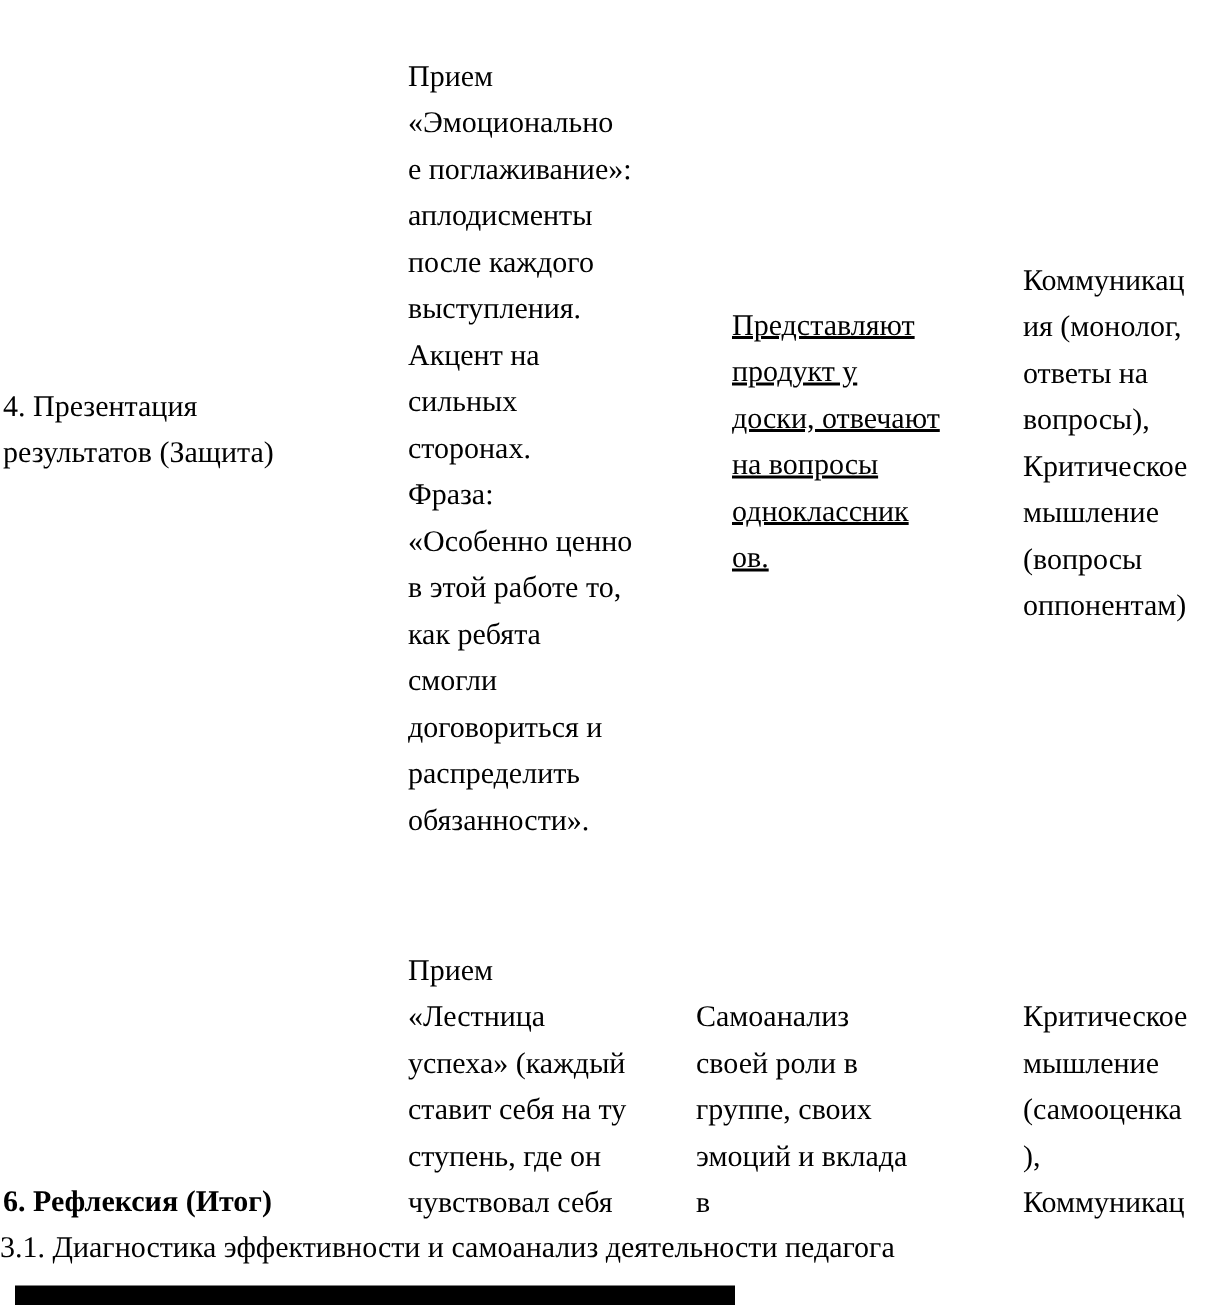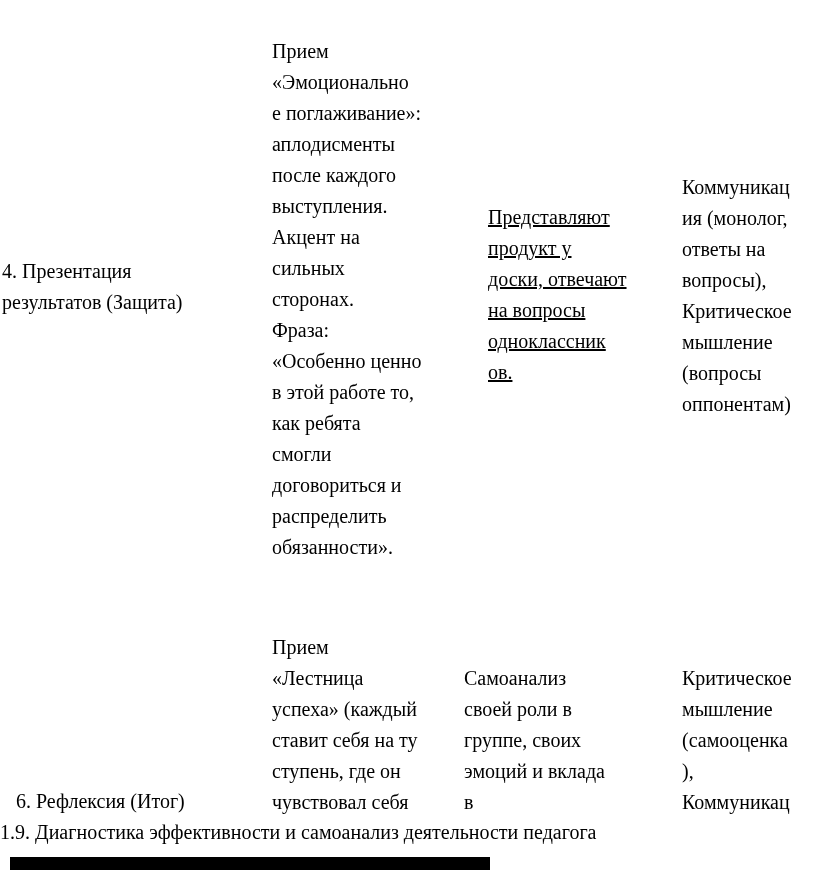--- a/index.html
+++ b/index.html
@@ -19,21 +19,21 @@
     color: #000000;
   }
   .cell {
     position: absolute;
     white-space: pre-line;
   }
   .c-r1c1 { left: 2px;   top: 256px; width: 250px; }
   .c-r1c2 { left: 272px; top: 36px;  width: 200px; }
   .c-r1c3 { left: 488px; top: 202px; width: 195px; text-decoration: underline; }
   .c-r1c4 { left: 682px; top: 172px; width: 210px; }
-  .c-r2c1 { left: 16px;   top: 786px; width: 250px; }
+  .c-r2c1 { left: 2px;   top: 786px; width: 250px; font-weight: bold; }
   .c-r2c2 { left: 272px; top: 632px; width: 205px; }
   .c-r2c3 { left: 464px; top: 663px; width: 195px; }
   .c-r2c4 { left: 682px; top: 663px; width: 210px; }
   .section-heading {
     position: absolute;
     left: 0px;
     top: 817px;
     width: 780px;
     white-space: nowrap;
   }
@@ -102,17 +102,17 @@
 группе, своих
 эмоций и вклада
 в</div>
 
   <div class="cell c-r2c4">Критическое
 мышление
 (самооценка
 ),
 Коммуникац</div>
 
-  <div class="section-heading">1.9. Диагностика эффективности и самоанализ деятельности педагога</div>
+  <div class="section-heading">3.1. Диагностика эффективности и самоанализ деятельности педагога</div>
 
   <div class="black-bar"></div>
 
 </div>
 
 </body></html>

